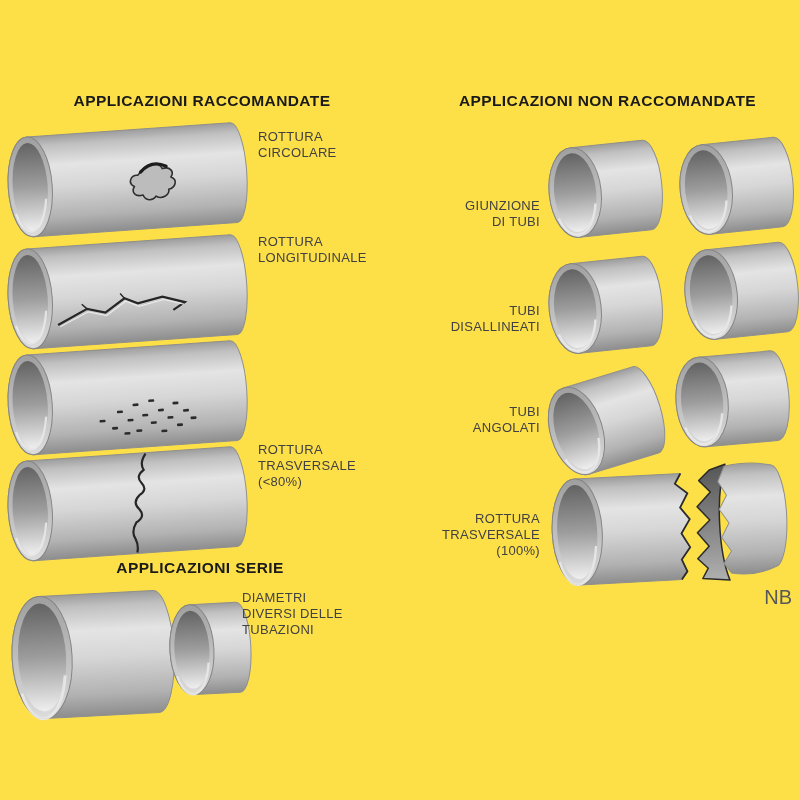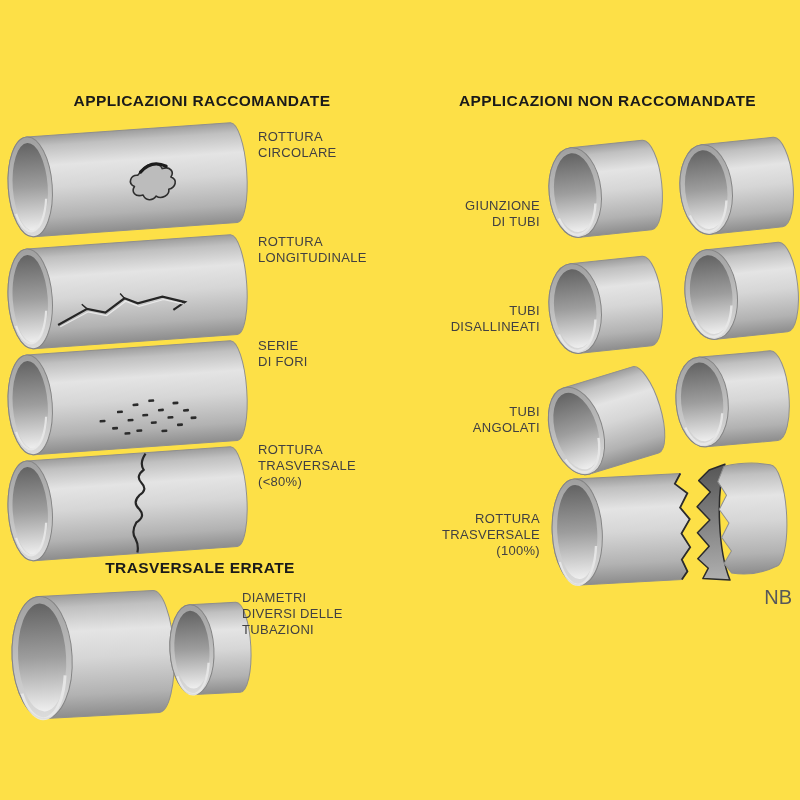--- a/index.html
+++ b/index.html
@@ -106,32 +106,30 @@
         <rect x="157" y="69" width="6" height="2.6" rx="1"></rect>
       <rect x="159" y="90" width="6" height="2.6" rx="1"></rect>
         <rect x="166" y="77" width="6" height="2.6" rx="1"></rect>
       <rect x="172" y="63" width="6" height="2.6" rx="1"></rect>
         <rect x="175" y="85" width="6" height="2.6" rx="1"></rect>
       <rect x="182" y="71" width="6" height="2.6" rx="1"></rect>
         <rect x="189" y="79" width="6" height="2.6" rx="1"></rect>
       <rect x="122" y="90" width="6" height="2.6" rx="1"></rect>
     </g>
   </svg>
-  <div class="pipe-label" style="left:258px;top:338px;width:150px">SERIE
-DI FORI</div>
 
   <svg class="ill tilt-4" style="left:0;top:448px" width="256" height="112" viewBox="0 0 256 112">
     <use href="#pipeLong" width="256" height="112"></use>
     <path d="M149 7 q-7 9 -3 16 q-9 6 -3 13 q6 7 -3 12 q-8 7 -1 14 q6 8 -4 13 q-6 9 -2 16 q3 7 1 14" fill="none" stroke="#262626" stroke-width="2.2"></path>
   </svg>
   <div class="pipe-label" style="left:258px;top:442px;width:160px">ROTTURA
 TRASVERSALE
 (&lt;80%)</div>
 
-  <h2 class="sec-title" style="left:0;width:400px;top:559px">TRASVERSALE ERRATE</h2>
+  <h2 class="sec-title" style="left:0;width:400px;top:559px">APPLICAZIONI SERIE</h2>
 
   <svg class="ill tilt-3" style="left:0;top:586px" width="256" height="134" viewBox="0 0 256 134">
     <path d="M42 6 H156 A18 61 0 0 1 156 128 H42 A30 61 0 0 1 42 6 Z" fill="url(#gBody)" stroke="#8f8f8f"></path>
     <ellipse cx="42" cy="67" rx="30" ry="61" fill="url(#gRim)" stroke="#858585"></ellipse>
     <ellipse cx="42" cy="67" rx="24" ry="54" fill="url(#gInner)"></ellipse>
     <path d="M20 102 A24 54 0 0 0 64 86" fill="none" stroke="#e8e8e8" stroke-width="3" opacity=".9"></path>
     <path d="M192 22 H238 A13 45 0 0 1 238 112 H192 A22 45 0 0 1 192 22 Z" fill="url(#gBody)" stroke="#8f8f8f"></path>
     <ellipse cx="192" cy="67" rx="22" ry="45" fill="url(#gRim)" stroke="#858585"></ellipse>
     <ellipse cx="192" cy="67" rx="17.5" ry="39" fill="url(#gInner)"></ellipse>
     <path d="M176 93 A17.5 39 0 0 0 208 81" fill="none" stroke="#e8e8e8" stroke-width="2.4" opacity=".9"></path>

